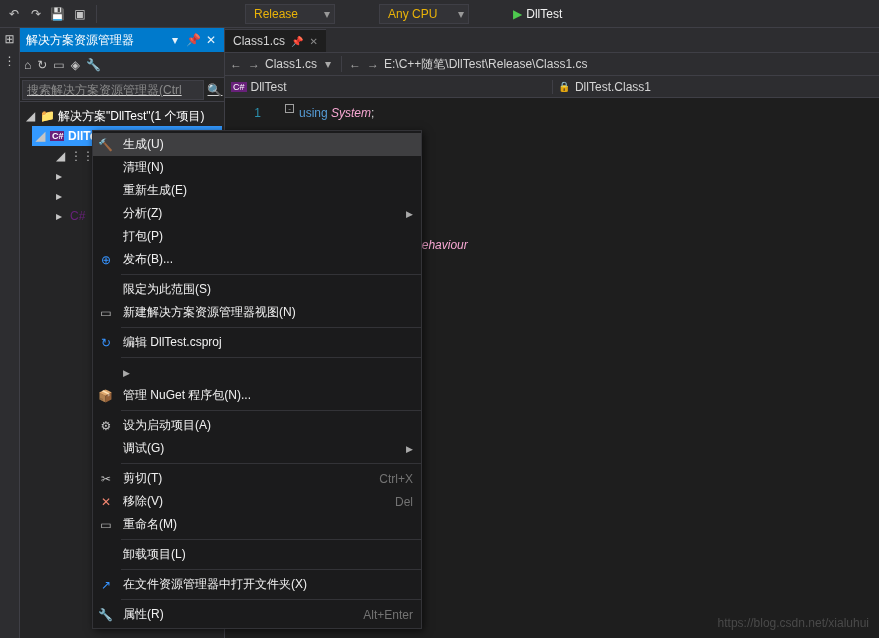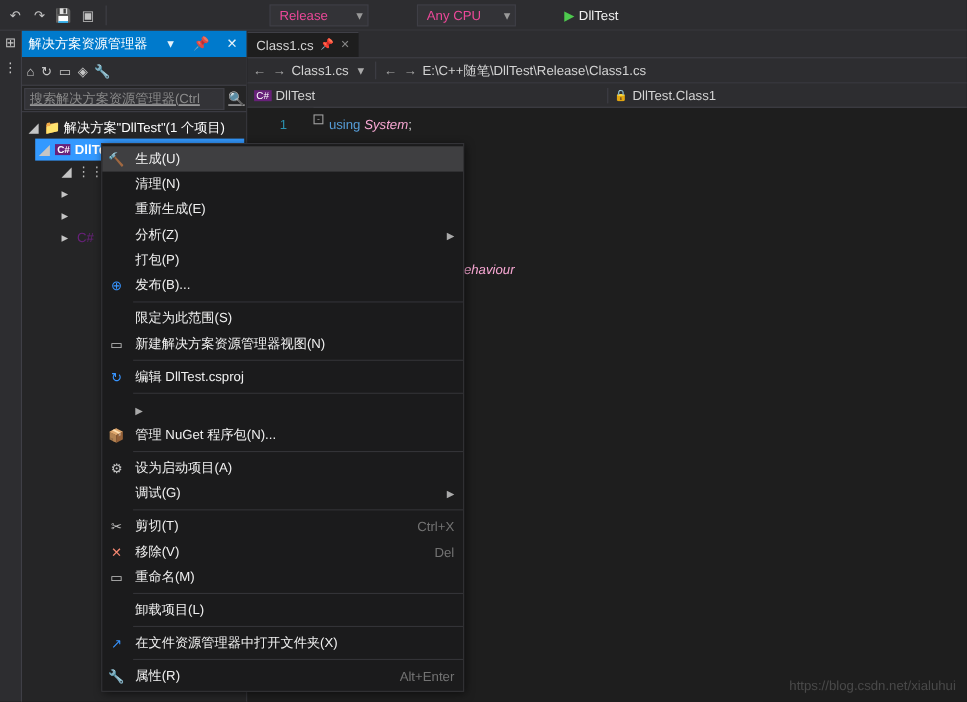--- a/index.html
+++ b/index.html
@@ -1,29 +1,29 @@
 <!DOCTYPE html>
 <html><head>
 <meta charset="utf-8">
 <style>
 * { margin: 0; padding: 0; box-sizing: border-box; font-family: "Microsoft YaHei", "Segoe UI", sans-serif; font-size: 12px; }
 body { background: #1e1e1e; color: #d4d4d4; width: 879px; height: 638px; overflow: hidden; position: relative; }
 
 .toolbar-top { height: 28px; background: #2d2d30; border-bottom: 1px solid #3f3f46; display: flex; align-items: center; padding: 0 4px; gap: 2px; }
 .toolbar-top .tb-icon { width: 20px; height: 20px; display: flex; align-items: center; justify-content: center; color: #c5c5c5; }
-.toolbar-top .dropdown { background: #333337; border: 1px solid #3f3f46; color: #ec4899; padding: 2px 18px 2px 8px; min-width: 90px; position: relative; }
+.toolbar-top .dropdown { background: #333337; border: 1px solid #3f3f46; color: #eab308; padding: 2px 18px 2px 8px; min-width: 90px; position: relative; }
 .toolbar-top .dropdown::after { content: "▾"; position: absolute; right: 4px; color: #999; }
 .toolbar-top .play { color: #4ec94e; }
 .toolbar-top .play-label { color: #f1f1f1; margin-left: 2px; }
 
 .main { display: flex; height: calc(100% - 28px); }
 .left-rail { width: 20px; background: #2d2d30; border-right: 1px solid #3f3f46; display: flex; flex-direction: column; align-items: center; padding-top: 4px; gap: 8px; color: #c5c5c5; }
 
 .solution-panel { width: 205px; background: #252526; border-right: 1px solid #3f3f46; display: flex; flex-direction: column; }
-.panel-header { background: #007acc; color: #fff; height: 24px; display: flex; align-items: center; padding: 0 6px; gap: 14px; }
+.panel-header { background: #007acc; color: #fff; height: 24px; display: flex; align-items: center; padding: 0 6px; gap: 4px; }
 .panel-header .title { flex: 1; }
 .panel-header .hicon { width: 14px; text-align: center; opacity: .9; }
 .panel-toolbar { height: 26px; background: #2d2d30; display: flex; align-items: center; padding: 0 4px; gap: 6px; color: #c5c5c5; border-bottom: 1px solid #3f3f46; }
 .search-row { height: 24px; display: flex; align-items: center; border-bottom: 1px solid #3f3f46; text-decoration: underline; }
 .search-row input { flex: 1; background: #333337; border: 1px solid #3f3f46; color: #d4d4d4; padding: 2px 4px; margin: 0 2px; height: 20px; }
 .search-row input::placeholder { color: #8a8a8a; }
 .tree { padding: 4px 2px; }
 .tree-row { display: flex; align-items: center; height: 20px; padding-left: 4px; gap: 4px; color: #d4d4d4; white-space: nowrap; }
 .tree-row.solution { color: #fff; }
 .tree-row.project { background: #3399ff; color: #fff; font-weight: bold; margin-left: 10px; }

